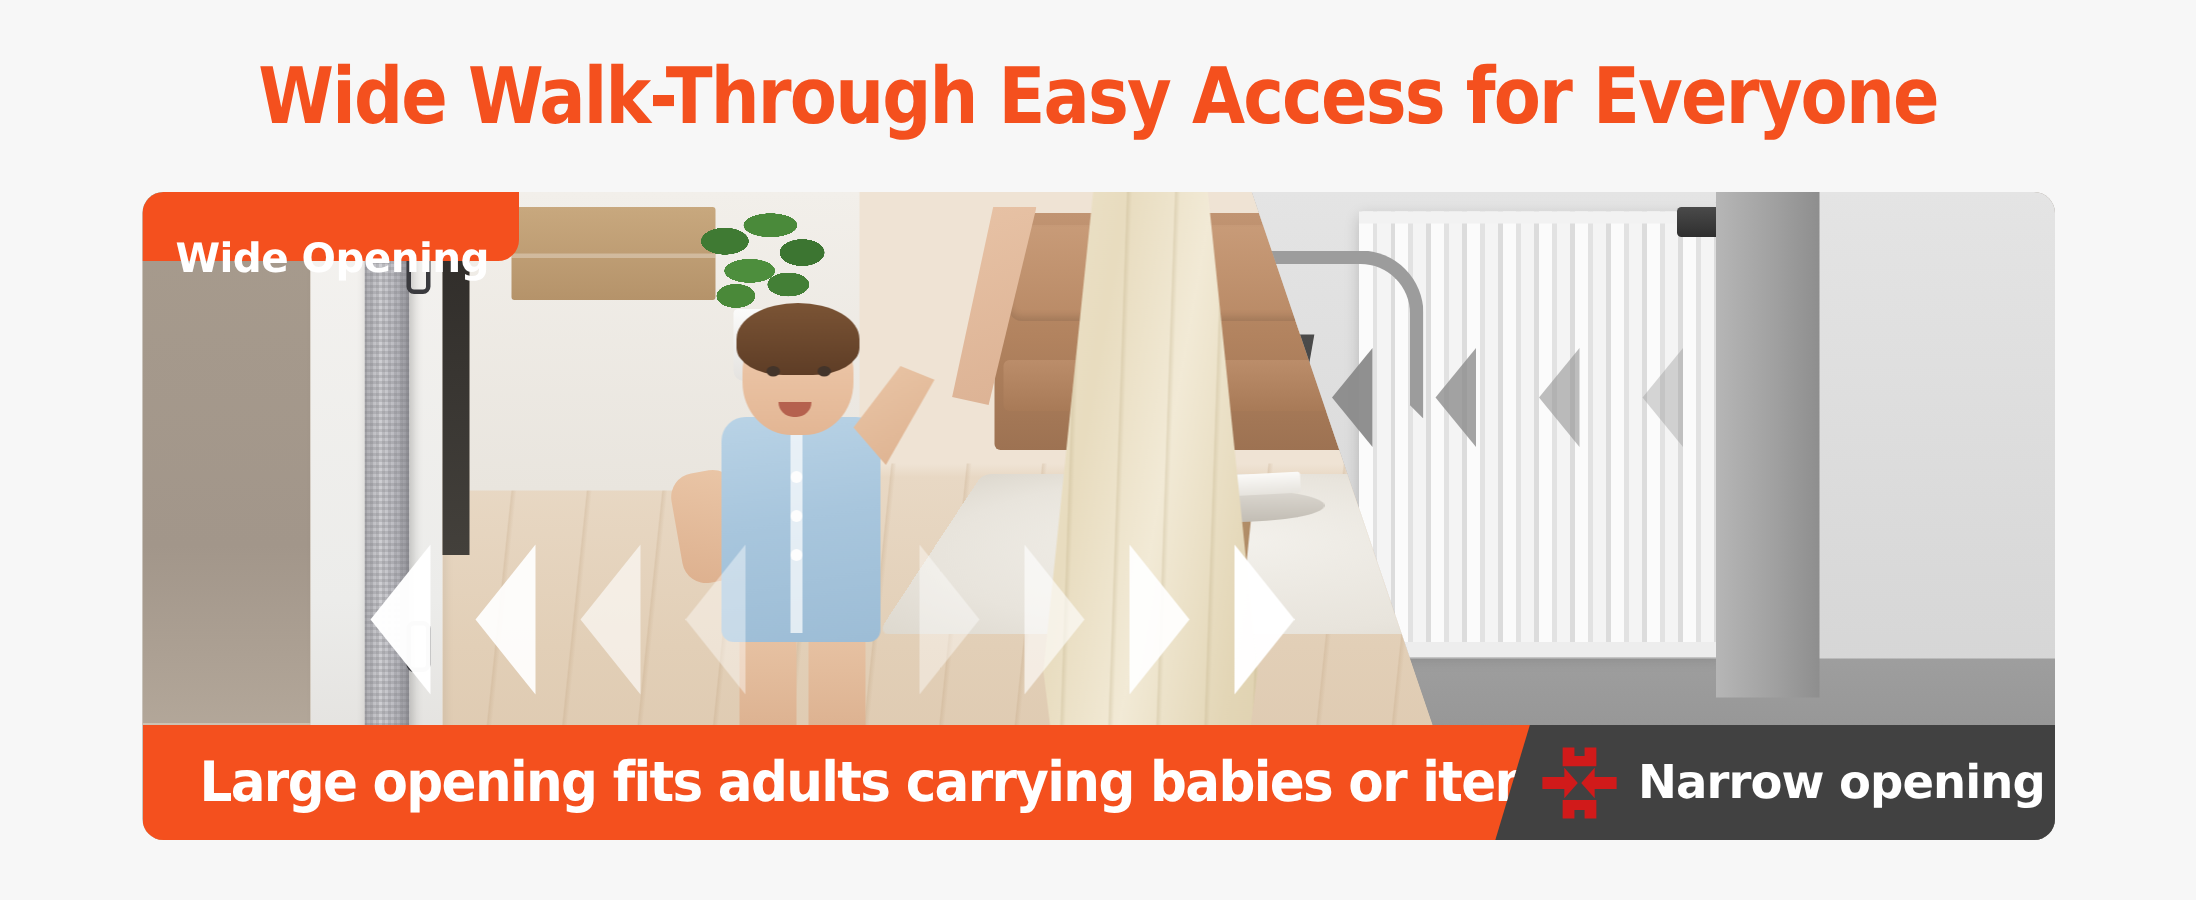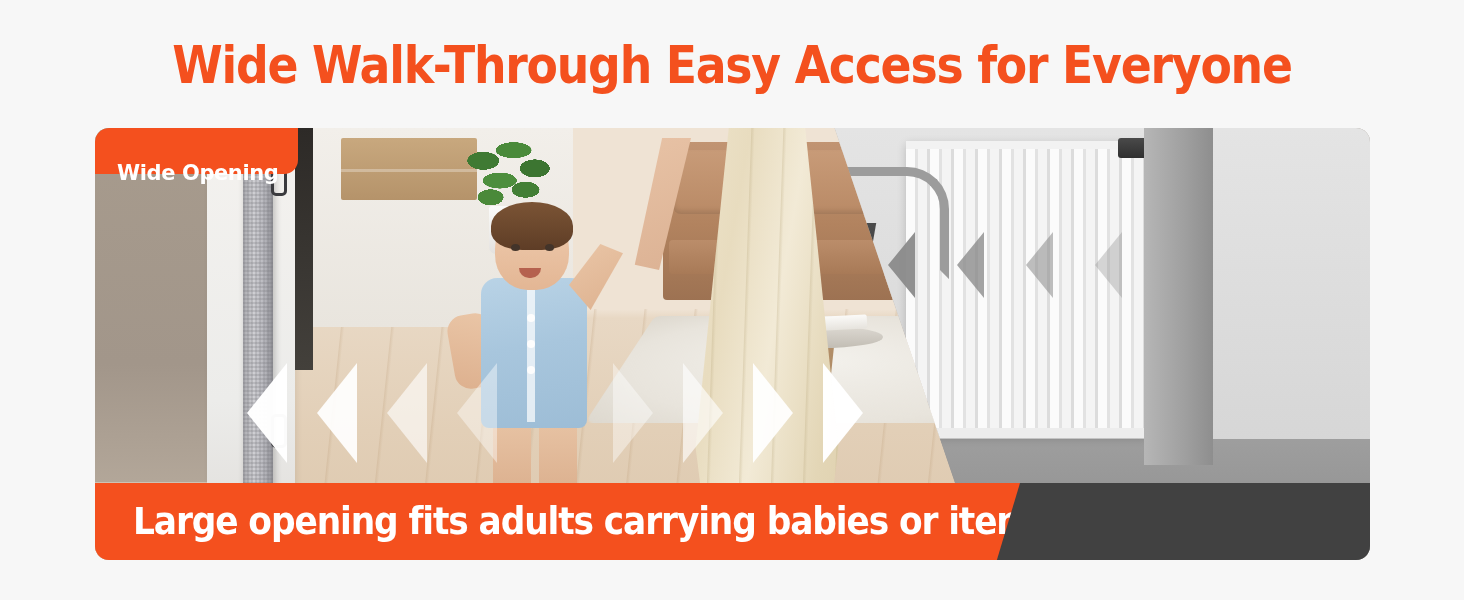--- a/index.html
+++ b/index.html
@@ -383,21 +383,21 @@
   #badge-wide {
     position:absolute; left:0; top:0;
     height:46px; padding:0 20px 0 22px;
     display:flex; align-items:center;
     background:#f4501e;
     border-radius: 14px 0 14px 0;
     z-index: 6;
   }
   #badge-wide-label {
     font-family: "DejaVu Sans", sans-serif;
-    font-weight:700; font-size:21px; color:#fff;
+    font-weight:700; font-size:27px; color:#fff;
     letter-spacing:-0.4px; line-height:46px;
     white-space:nowrap;
     margin-top:44px;
   }
 
   
   #caption-dark {
     position:absolute; left:0; bottom:0; width:100%; height:77px;
     background:#414141; z-index:4;
   }
@@ -523,15 +523,28 @@
     <div id="badge-wide">
       <span id="badge-wide-label">Wide Opening</span>
     </div>
 
     <div id="caption-dark"></div>
 
     <div id="caption-orange">
       <span id="caption-orange-label">Large opening fits adults carrying babies or items</span>
     </div>
 
+    <div id="caption-narrow">
+      <svg id="narrow-icon" viewBox="0 0 48 48">
+
+        <path d="M14 3 h7 v5 h6 v-5 h7 v11 h-20 z" fill="#d11a1a"></path>
+
+        <path d="M14 34 h20 v11 h-7 v-5 h-6 v5 h-7 z" fill="#d11a1a"></path>
+
+        <path d="M2 20.5 h13 v-5.5 l8 9 l-8 9 v-5.5 h-13 z" fill="#d11a1a"></path>
+
+        <path d="M46 20.5 h-13 v-5.5 l-8 9 l8 9 v-5.5 h13 z" fill="#d11a1a"></path>
+      </svg>
+      <span id="caption-narrow-label">Narrow opening</span>
+    </div>
 
   </div>
 </div>
 
 </body></html>

